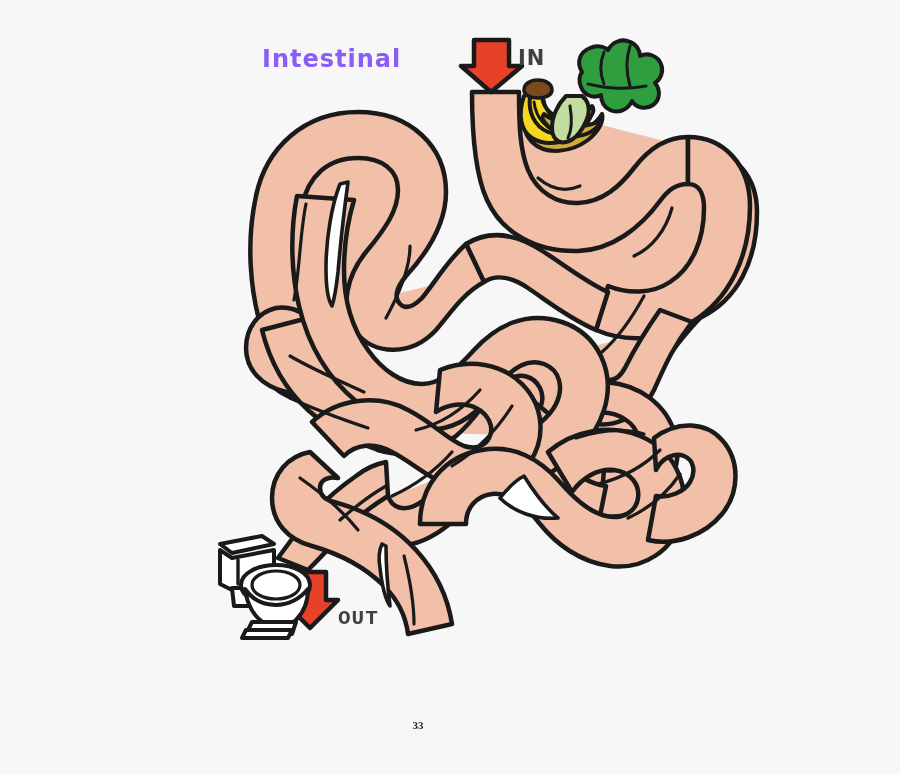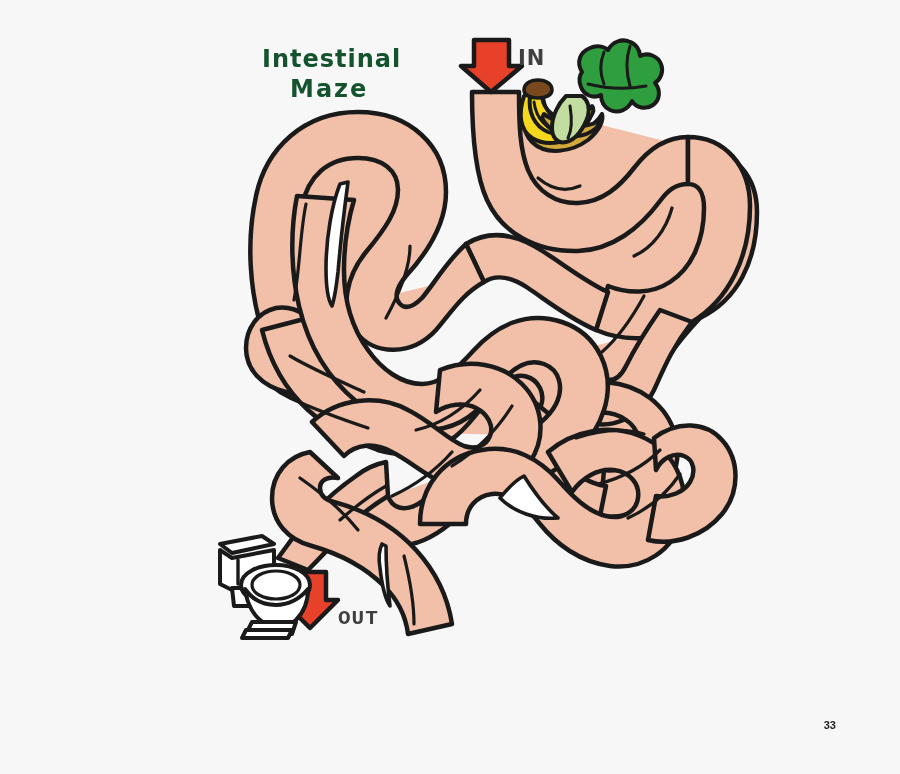--- a/index.html
+++ b/index.html
@@ -25,21 +25,21 @@
   .maze-title {
     position: absolute;
     left: 262px;
     top: 44px;
     width: 200px;
     font-family: "DejaVu Sans", sans-serif;
     font-weight: bold;
     font-size: 24px;
     line-height: 30px;
     letter-spacing: 1px;
-    color: #14532d;
+    color: #8b5cf6;
     text-align: left;
   }
   .maze-title .l2 {
     display: block;
     margin-left: 28px;
     letter-spacing: 2px;
   }
   .io-label {
     position: absolute;
     font-family: "DejaVu Sans", sans-serif;
@@ -48,22 +48,22 @@
     letter-spacing: 1px;
     color: #404040;
   }
   #label-in  { left: 518px; top: 46px; }
   #label-out { left: 338px; top: 607px; font-family: Liberation Mono, monospace; }
   .page-number {
     position: absolute;
     left: 0;
     top: 719px;
     width: 836px;
-    text-align: right;
-    font-family: Liberation Sans, sans-serif;
+    text-align: center;
+    font-family: Liberation Serif, serif;
     font-weight: bold;
     font-size: 11px;
     color: #231f20;
   }
 </style>
 </head>
 <body>
 
 <div id="page">
 
@@ -513,21 +513,20 @@
       <path class="wht" d="M 246,630
            L 292,630
            L 288,638
            L 242,638 Z"></path>
     </g>
 
   </svg>
 
   <div class="maze-title">
     <span>Intestinal</span>
-    <span class="l2">Maze</span>
   </div>
 
   <div class="io-label" id="label-in">IN</div>
   <div class="io-label" id="label-out">OUT</div>
 
   <div class="page-number">33</div>
 
 </div>
 
 </body></html>

